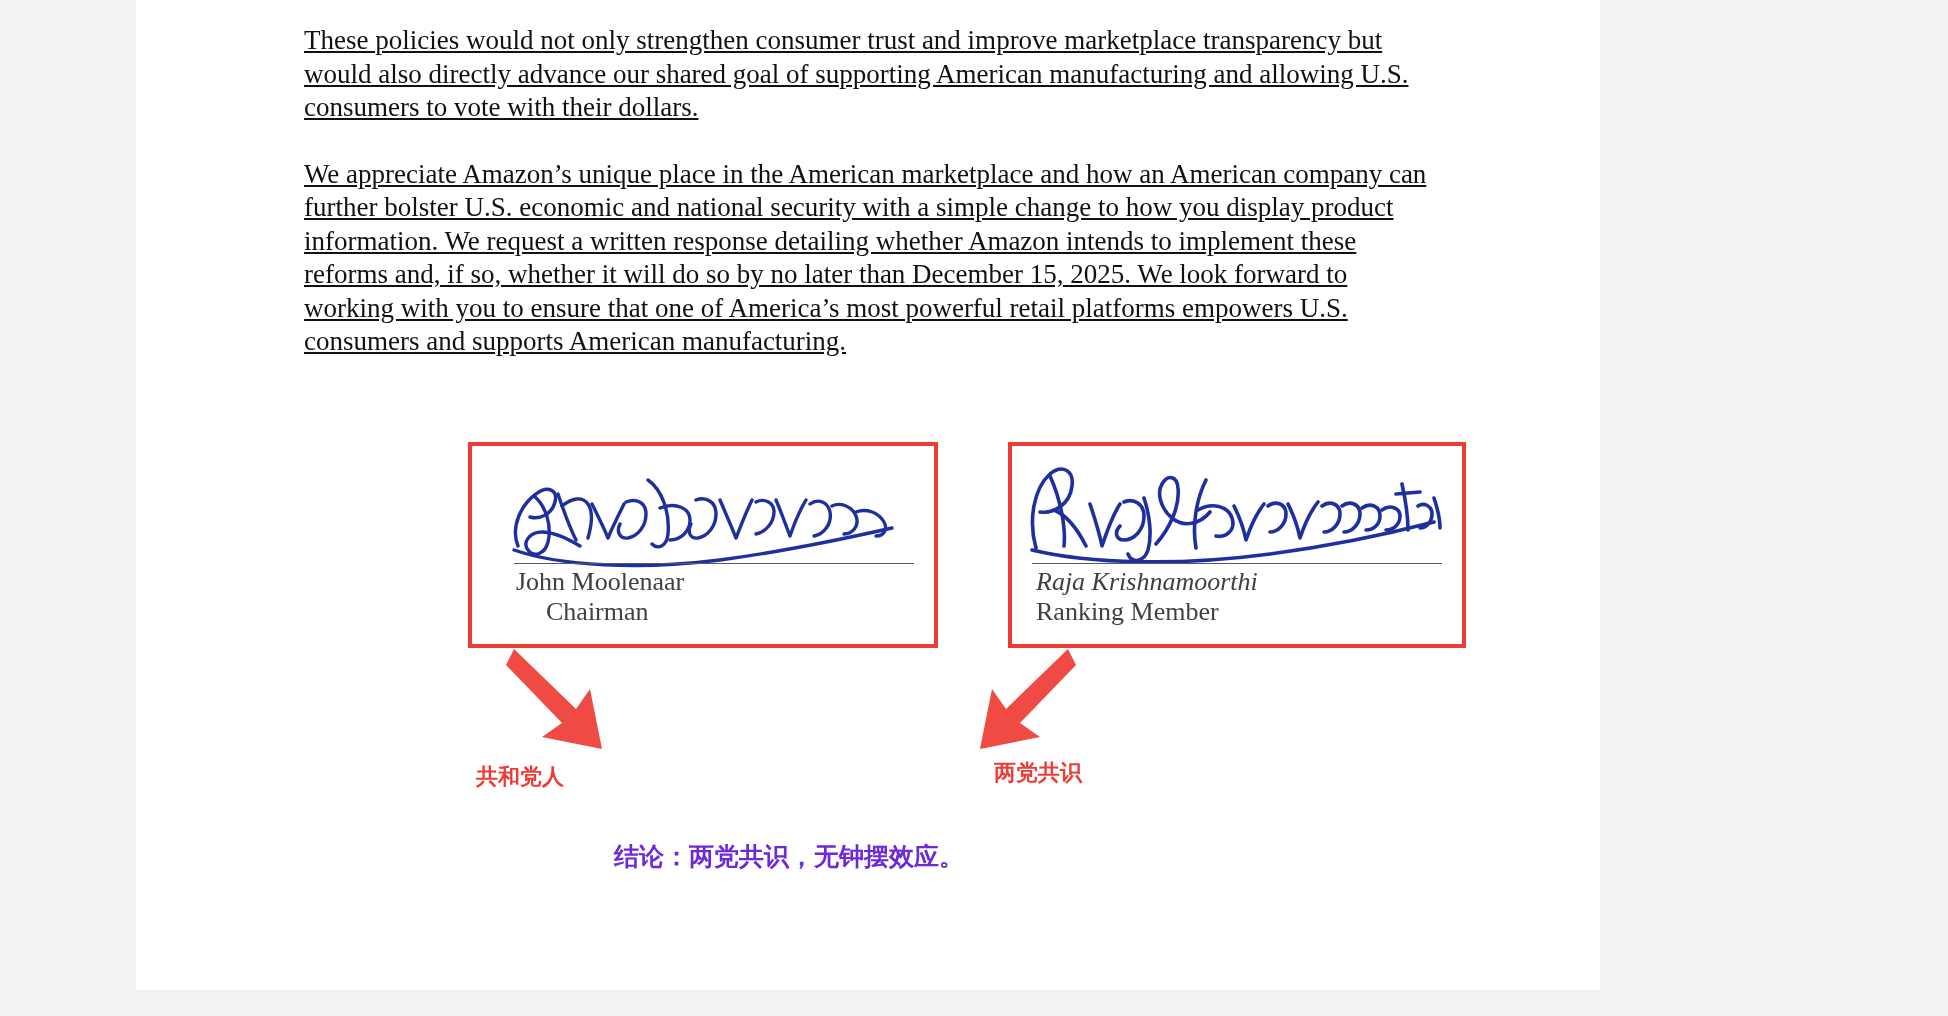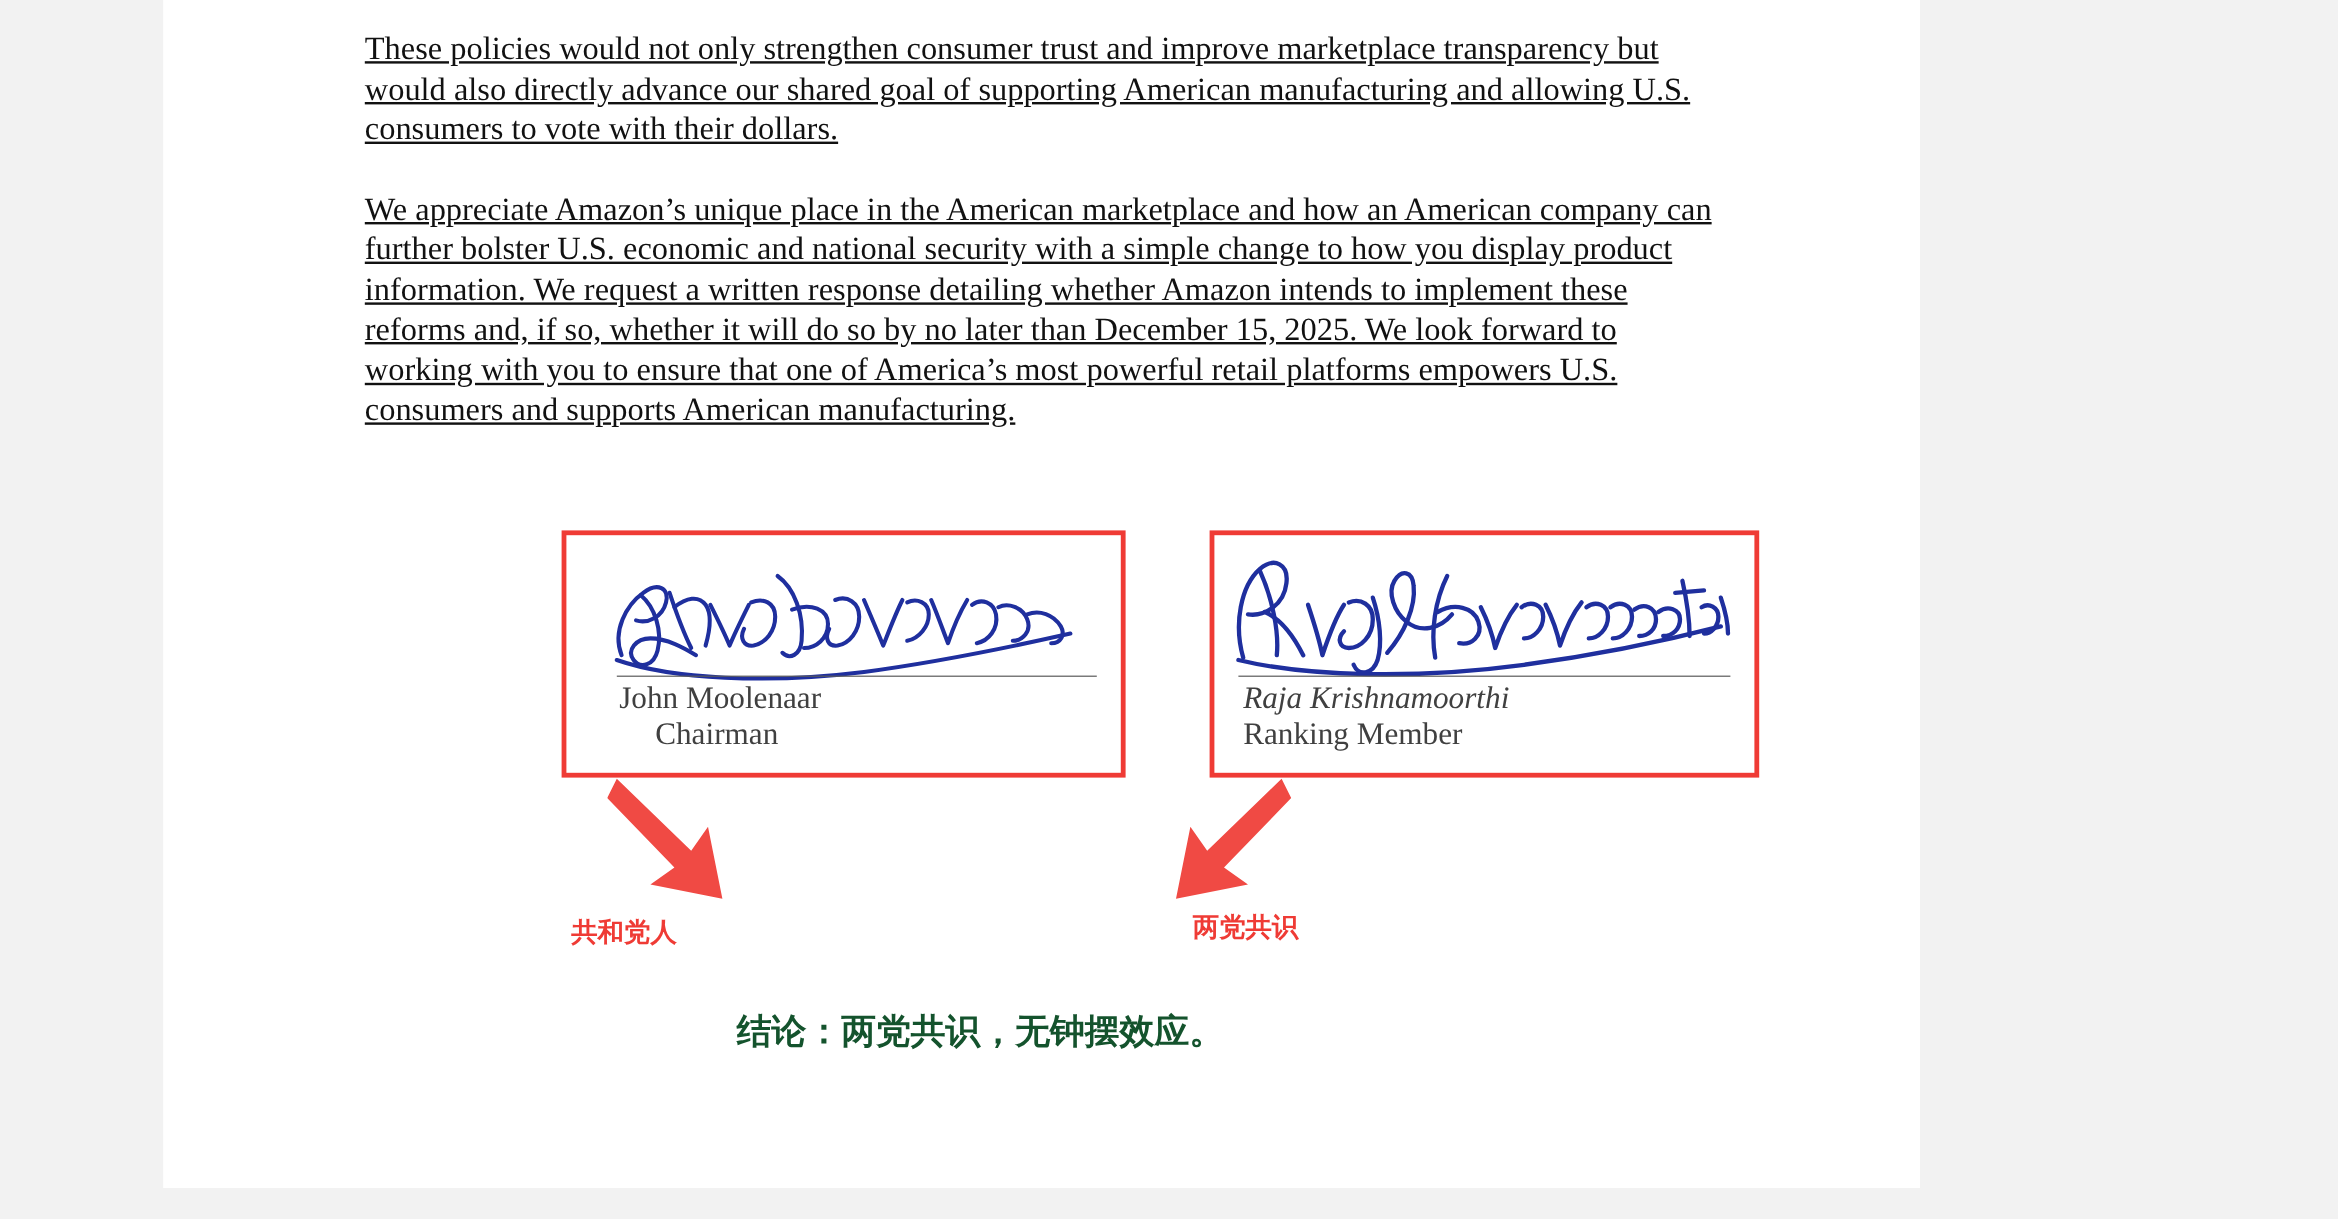--- a/index.html
+++ b/index.html
@@ -136,22 +136,22 @@
     font-size: 22px;
     color: #ef3b35;
     white-space: nowrap;
     font-weight: 600;
     margin-left: 14px;
   }
 
   .conclusion {
     position: absolute;
     font-family: "DejaVu Sans", sans-serif;
-    font-size: 29px;
-    color: #14532d;
+    font-size: 25px;
+    color: #6d28d9;
     white-space: nowrap;
     font-weight: 600;
   }
 </style>
 </head>
 <body>
 
 <div class="page-frame">
 
   <div class="doc-body">

